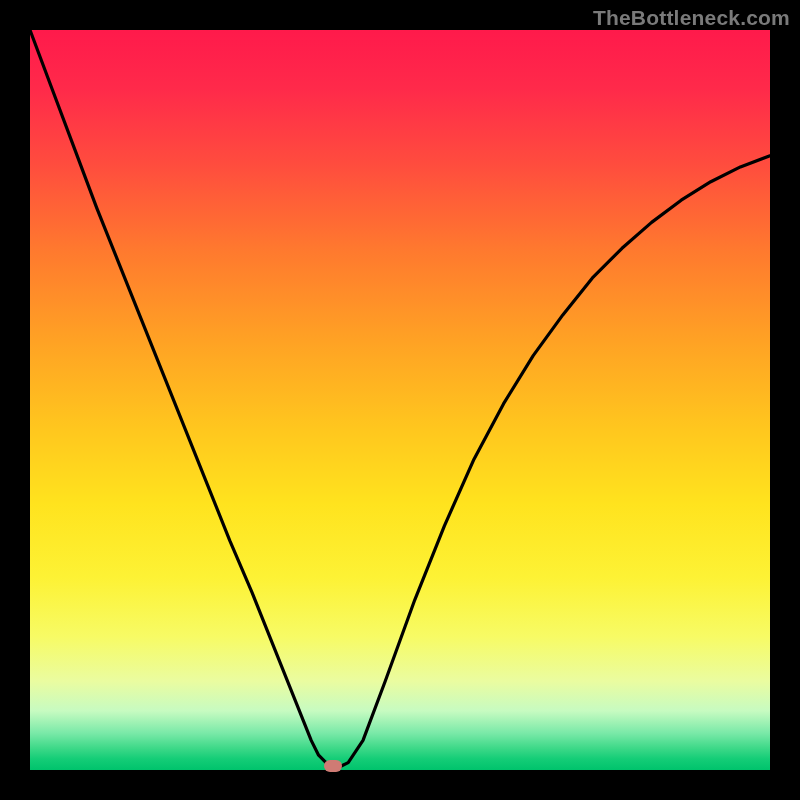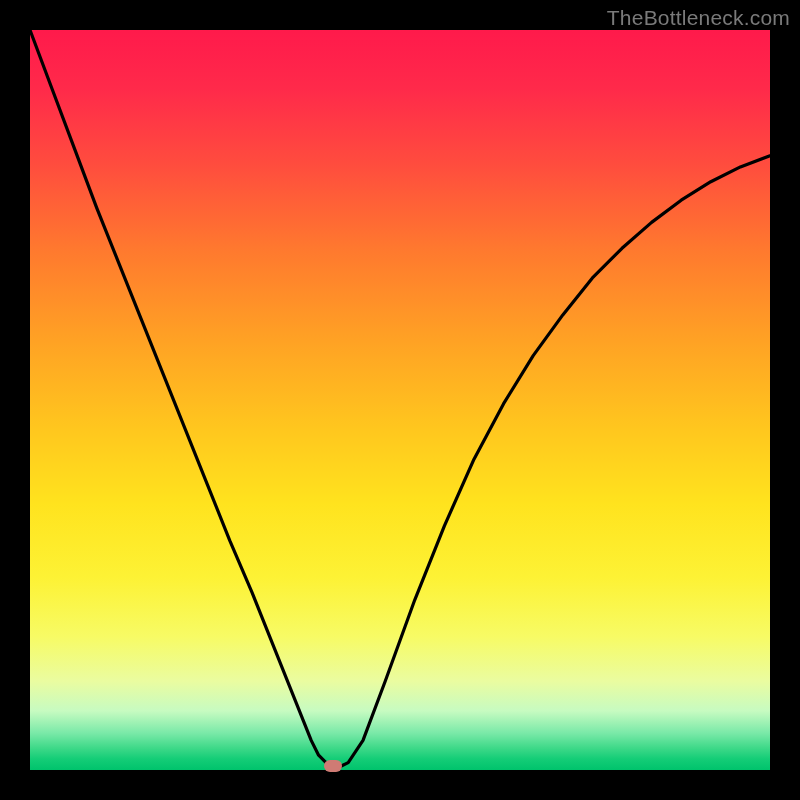--- a/index.html
+++ b/index.html
@@ -40,21 +40,21 @@
       #14cd77 98.5%,
       #00c36c 100%
     );
   }
   .attribution {
     position: absolute;
     top: 6px;
     right: 10px;
     color: #7a7a7a;
     font-size: 21px;
-    font-weight: 400;
+    font-weight: 700;
     letter-spacing: 0.2px;
   }
   .curve-svg {
     position: absolute;
     left: 0;
     top: 0;
     width: 740px;
     height: 740px;
     overflow: visible;
   }

